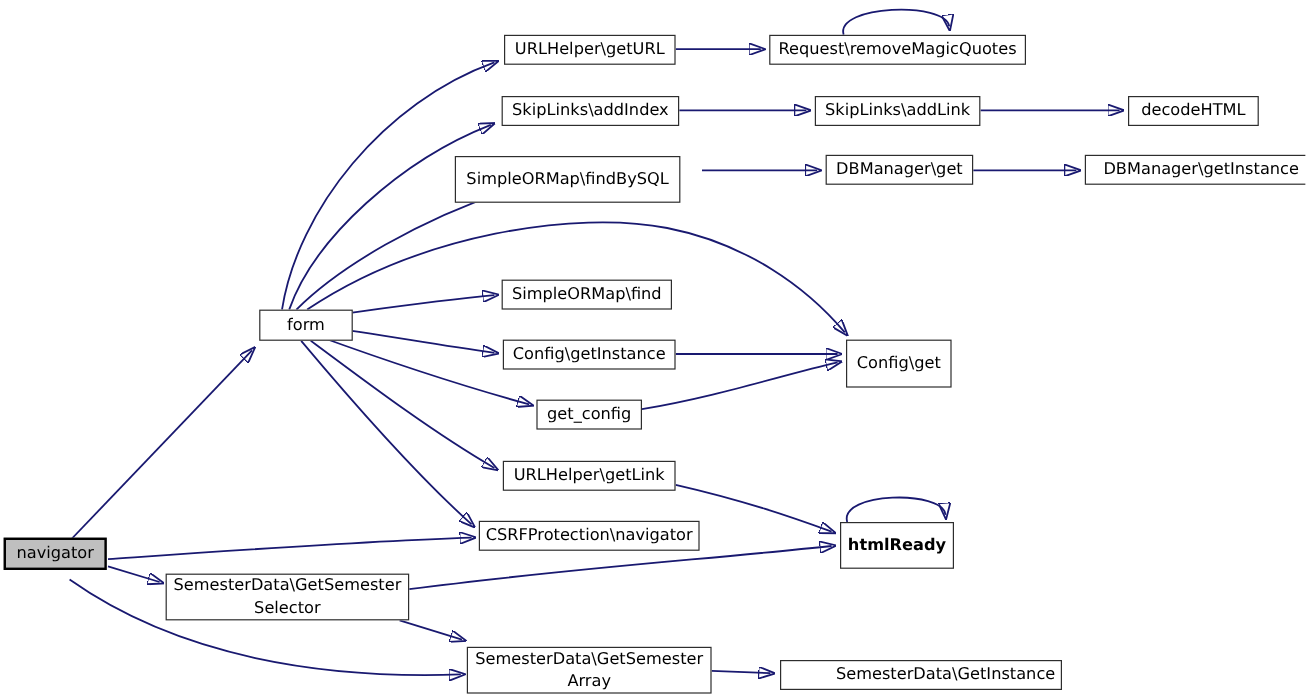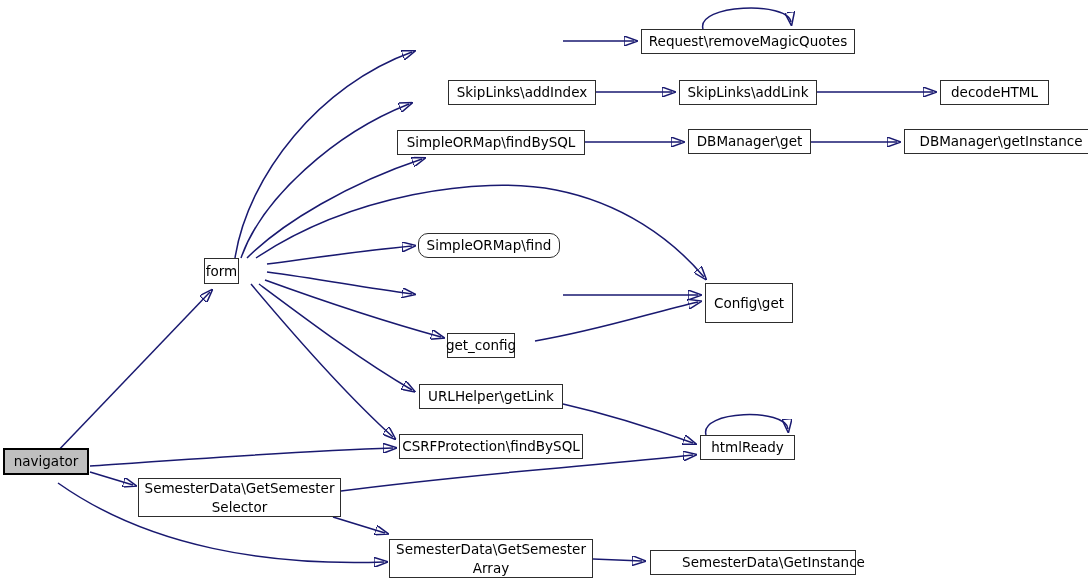--- a/index.html
+++ b/index.html
@@ -70,51 +70,53 @@
 
     <path d="M 563,404 C 620,417 660,431 693,443" marker-end="url(#arrow)"></path>
     <path d="M 706,435 C 699,410 786,408 788,429" marker-end="url(#arrow)"></path>
     <path d="M 341,491 C 470,474 590,466 693,455" marker-end="url(#arrow)"></path>
     <path d="M 333,517 L 385,533" marker-end="url(#arrow)"></path>
     <path d="M 593,559 L 642,561" marker-end="url(#arrow)"></path>
   </svg>
 
   <div class="node highlight" style="left:3px;top:448px;width:86px;height:27px;">navigator</div>
 
-  <div class="node" style="left:204px;top:258px;width:35px;height:26px;">form</div>
+  <div class="node" style="left:216px;top:258px;width:78px;height:26px;">form</div>
 
+  <div class="node" style="left:420px;top:29px;width:143px;height:25px;">URLHelper\getURL</div>
 
   <div class="node" style="left:641px;top:29px;width:214px;height:25px;">Request\removeMagicQuotes</div>
 
-  <div class="node" style="left:418px;top:80px;width:148px;height:25px;margin-left:30px;">SkipLinks\addIndex</div>
+  <div class="node" style="left:418px;top:80px;width:148px;height:25px;">SkipLinks\addIndex</div>
 
   <div class="node" style="left:940px;top:80px;width:109px;height:25px;">decodeHTML</div>
 
   <div class="node" style="left:679px;top:80px;width:138px;height:25px;">SkipLinks\addLink</div>
 
-  <div class="node" style="left:397px;top:130px;width:188px;height:25px;">SimpleORMap\findBySQL</div>
+  <div class="node" style="left:379px;top:130px;width:188px;height:39px;">SimpleORMap\findBySQL</div>
 
   <div class="node" style="left:688px;top:129px;width:123px;height:25px;">DBManager\get</div>
 
   <div class="node" style="left:904px;top:129px;width:194px;height:25px;">DBManager\getInstance</div>
 
-  <div class="node" style="left:418px;top:233px;width:142px;height:25px;border-radius:10px;">SimpleORMap\find</div>
+  <div class="node" style="left:418px;top:233px;width:142px;height:25px;">SimpleORMap\find</div>
 
+  <div class="node" style="left:419px;top:283px;width:144px;height:25px;">Config\getInstance</div>
 
   <div class="node" style="left:705px;top:283px;width:88px;height:40px;">Config\get</div>
 
-  <div class="node" style="left:447px;top:333px;width:68px;height:25px;text-align:center;">get_config</div>
+  <div class="node" style="left:447px;top:333px;width:88px;height:25px;text-align:center;">get_config</div>
 
   <div class="node" style="left:419px;top:384px;width:144px;height:25px;">URLHelper\getLink</div>
 
-  <div class="node" style="left:399px;top:434px;width:184px;height:25px;">CSRFProtection\findBySQL</div>
+  <div class="node" style="left:399px;top:434px;width:184px;height:25px;">CSRFProtection\navigator</div>
 
-  <div class="node" style="left:700px;top:435px;width:95px;height:25px;">htmlReady</div>
+  <div class="node" style="left:700px;top:435px;width:95px;height:39px;font-weight:bold;">htmlReady</div>
 
   <div class="node" style="left:138px;top:478px;width:203px;height:39px;">SemesterData\GetSemester
 Selector</div>
 
   <div class="node" style="left:389px;top:539px;width:204px;height:39px;">SemesterData\GetSemester
 Array</div>
 
-  <div class="node" style="left:650px;top:550px;width:206px;height:25px;padding-left:41px;">SemesterData\GetInstance</div>
+  <div class="node" style="left:650px;top:550px;width:235px;height:25px;padding-left:41px;">SemesterData\GetInstance</div>
 
 </div>
 
 </body></html>

